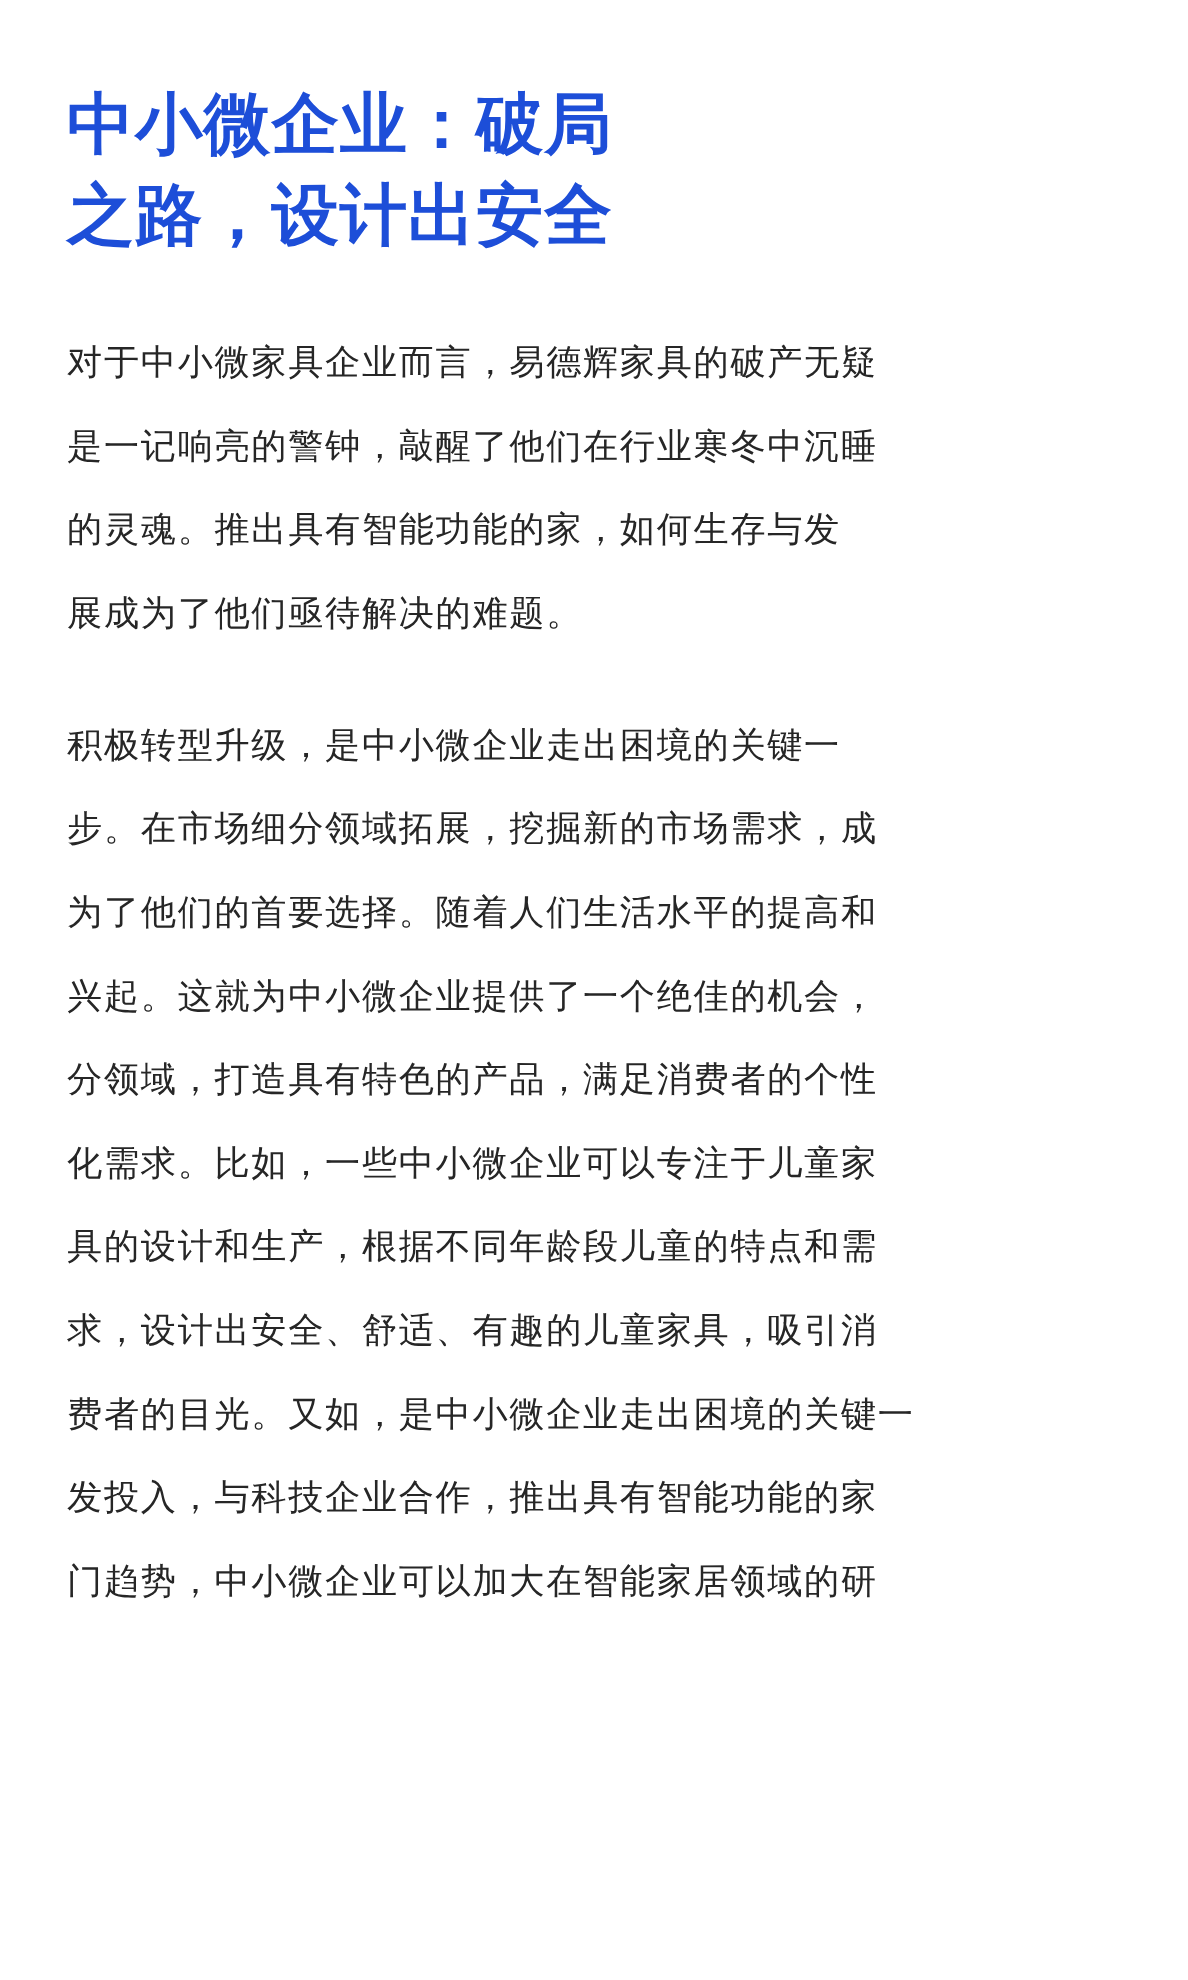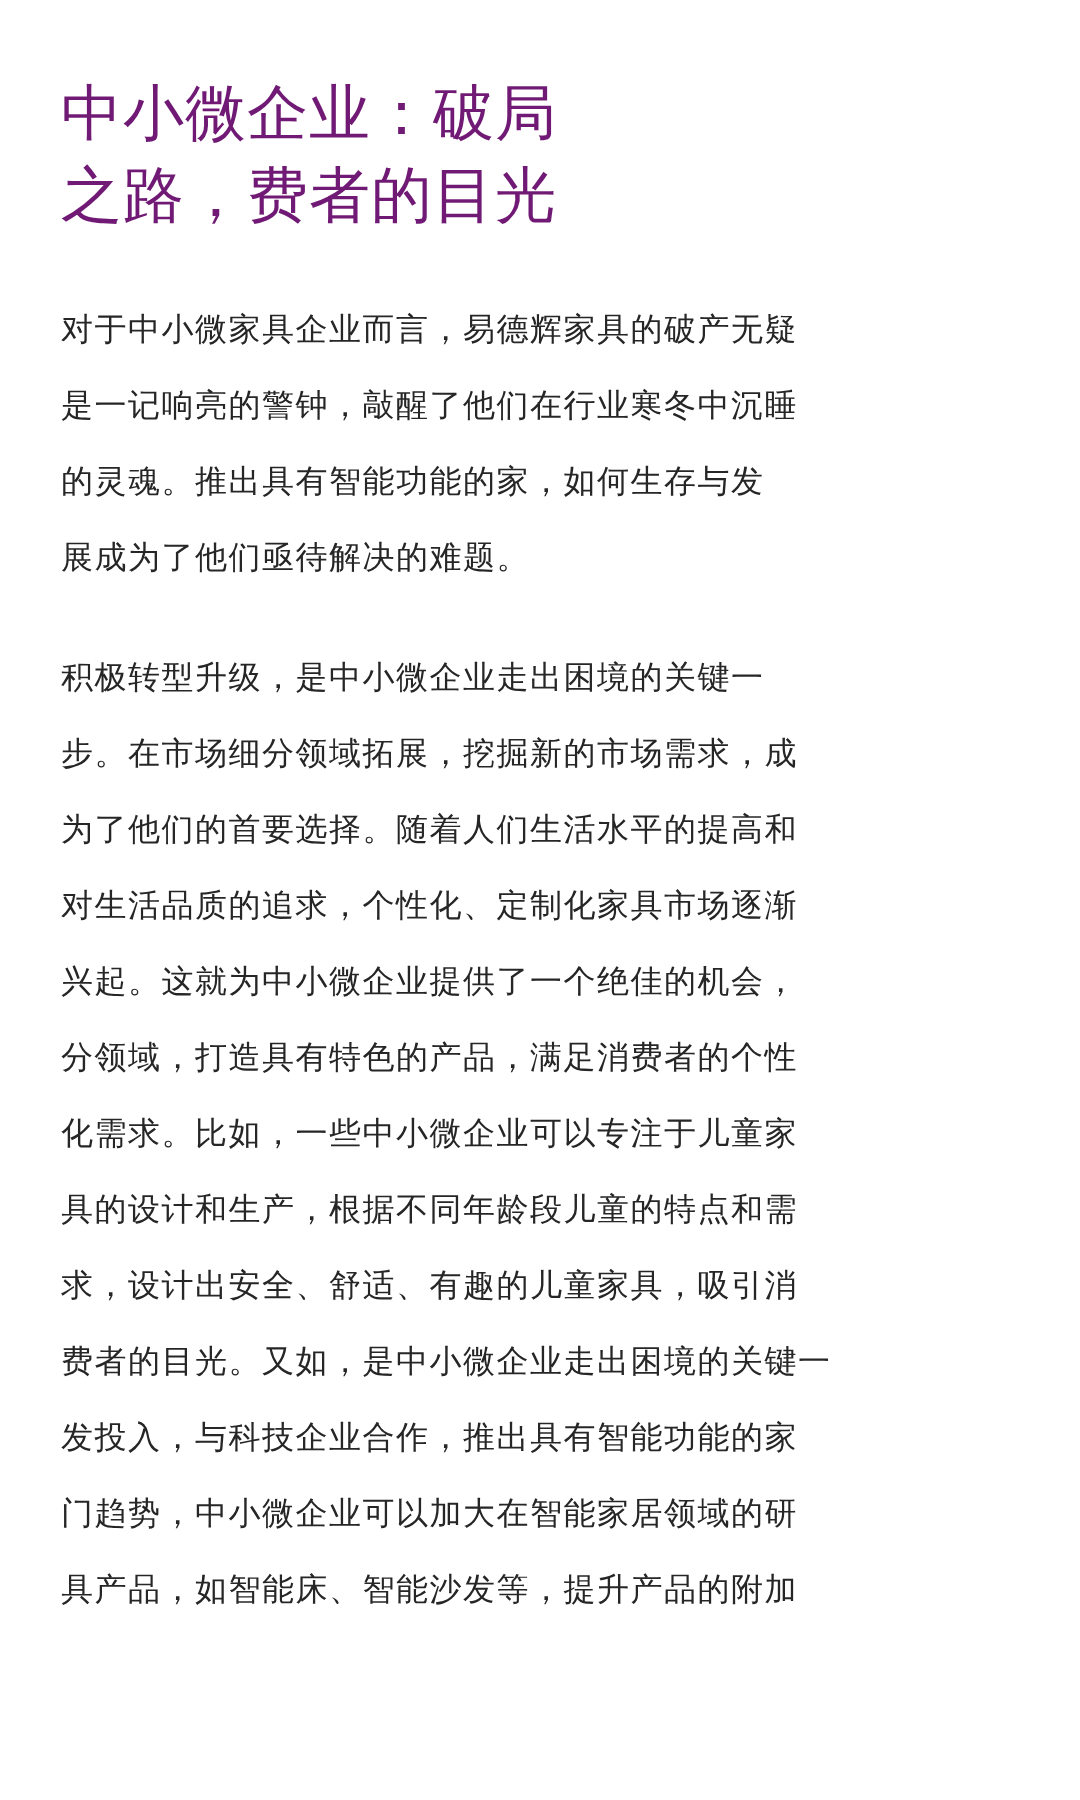--- a/index.html
+++ b/index.html
@@ -16,23 +16,23 @@
     font-family: "Liberation Sans", "DejaVu Sans", sans-serif;
   }
   .content {
     box-sizing: border-box;
     padding: 72px 59px 0 61px;
   }
   .title {
     margin: 0 0 55px 0;
     font-size: 61px;
     line-height: 82px;
-    font-weight: 400;
+    font-weight: 700;
     letter-spacing: 1px;
-    color: #701a75;
+    color: #1d4ed8;
   }
   .title .title-line {
     white-space: nowrap;
   }
   .paragraph {
     margin: 0 0 44px 0;
     font-size: 32px;
     line-height: 76px;
     font-weight: 400;
     letter-spacing: 1.5px;
@@ -43,40 +43,38 @@
   }
 </style>
 </head>
 <body>
 
 <div class="page">
   <div class="content">
 
     <h1 class="title">
         <div class="title-line">中小微企业：破局</div>
-        <div class="title-line">之路，费者的目光</div>
+        <div class="title-line">之路，设计出安全</div>
       </h1>
 
     <div class="paragraph">
         <div class="body-line">对于中小微家具企业而言，易德辉家具的破产无疑</div>
         <div class="body-line">是一记响亮的警钟，敲醒了他们在行业寒冬中沉睡</div>
         <div class="body-line">的灵魂。推出具有智能功能的家，如何生存与发</div>
         <div class="body-line">展成为了他们亟待解决的难题。</div>
       </div>
 
     <div class="paragraph">
         <div class="body-line">积极转型升级，是中小微企业走出困境的关键一</div>
         <div class="body-line">步。在市场细分领域拓展，挖掘新的市场需求，成</div>
         <div class="body-line">为了他们的首要选择。随着人们生活水平的提高和</div>
-        <div class="body-line">对生活品质的追求，个性化、定制化家具市场逐渐</div>
         <div class="body-line">兴起。这就为中小微企业提供了一个绝佳的机会，</div>
         <div class="body-line">分领域，打造具有特色的产品，满足消费者的个性</div>
         <div class="body-line">化需求。比如，一些中小微企业可以专注于儿童家</div>
         <div class="body-line">具的设计和生产，根据不同年龄段儿童的特点和需</div>
         <div class="body-line">求，设计出安全、舒适、有趣的儿童家具，吸引消</div>
         <div class="body-line">费者的目光。又如，是中小微企业走出困境的关键一</div>
         <div class="body-line">发投入，与科技企业合作，推出具有智能功能的家</div>
         <div class="body-line">门趋势，中小微企业可以加大在智能家居领域的研</div>
-        <div class="body-line">具产品，如智能床、智能沙发等，提升产品的附加</div>
       </div>
 
   </div>
 </div>
 
 </body></html>

